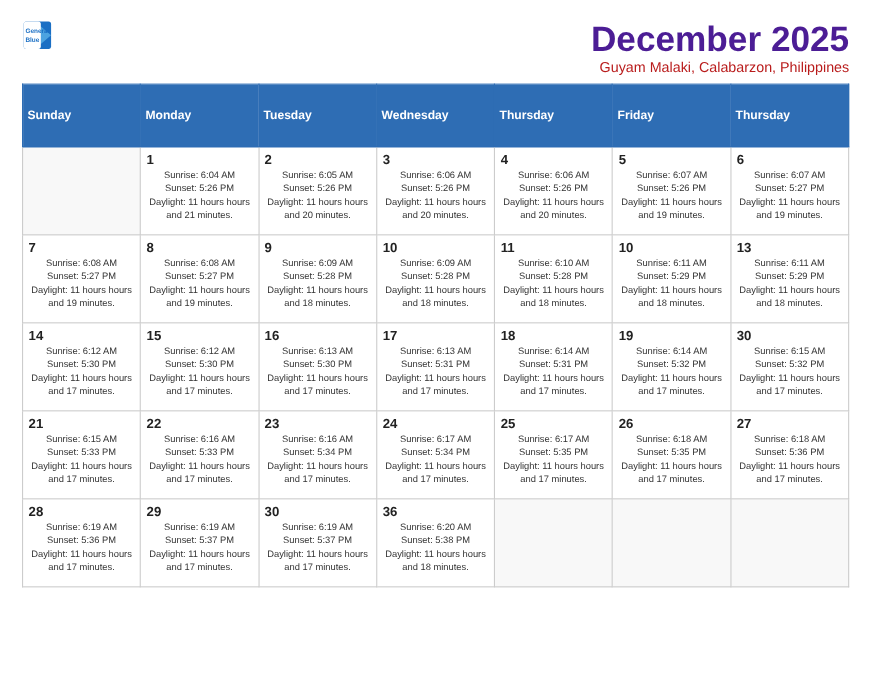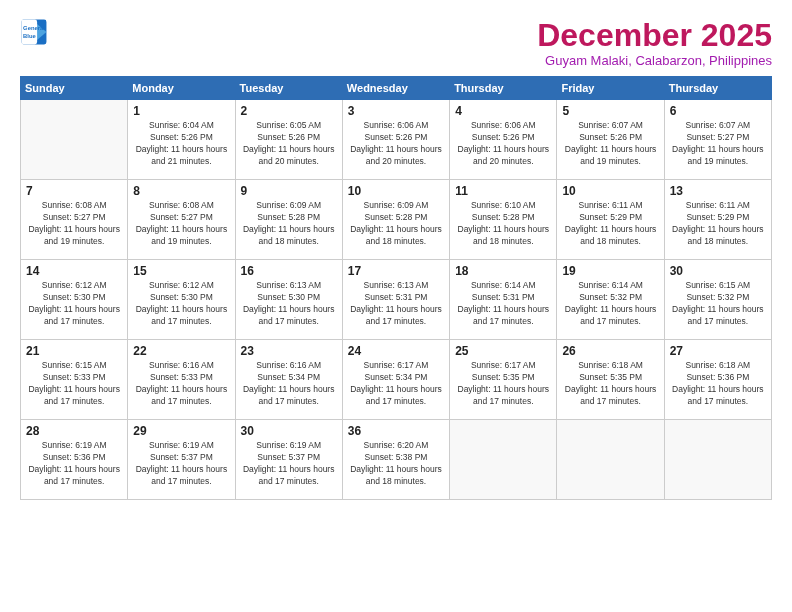--- a/index.html
+++ b/index.html
@@ -29,37 +29,37 @@
     .logo-icon {
       width: 28px;
       height: 28px;
     }
     .title-block {
       text-align: right;
     }
     .month-title {
       font-size: 32px;
       font-weight: bold;
-      color: #be185d;
+      color: #4c1d95;
       line-height: 1.1;
     }
     .location {
       font-size: 13px;
-      color: #a21caf;
+      color: #b91c1c;
     }
     .calendar-table {
       width: 100%;
       border-collapse: collapse;
       table-layout: fixed;
       font-size: 9.5px;
     }
     .calendar-table th {
       background-color: #2e6db4;
       color: #fff;
-      padding: 5px 4px;
+      padding: 22px 4px;
       font-size: 11px;
       font-weight: bold;
       border: 1px solid #2e6db4;
       text-align: left;
     }
     .calendar-table td {
       border: 1px solid #ccc;
       padding: 4px 5px;
       vertical-align: top;
       height: 80px;

